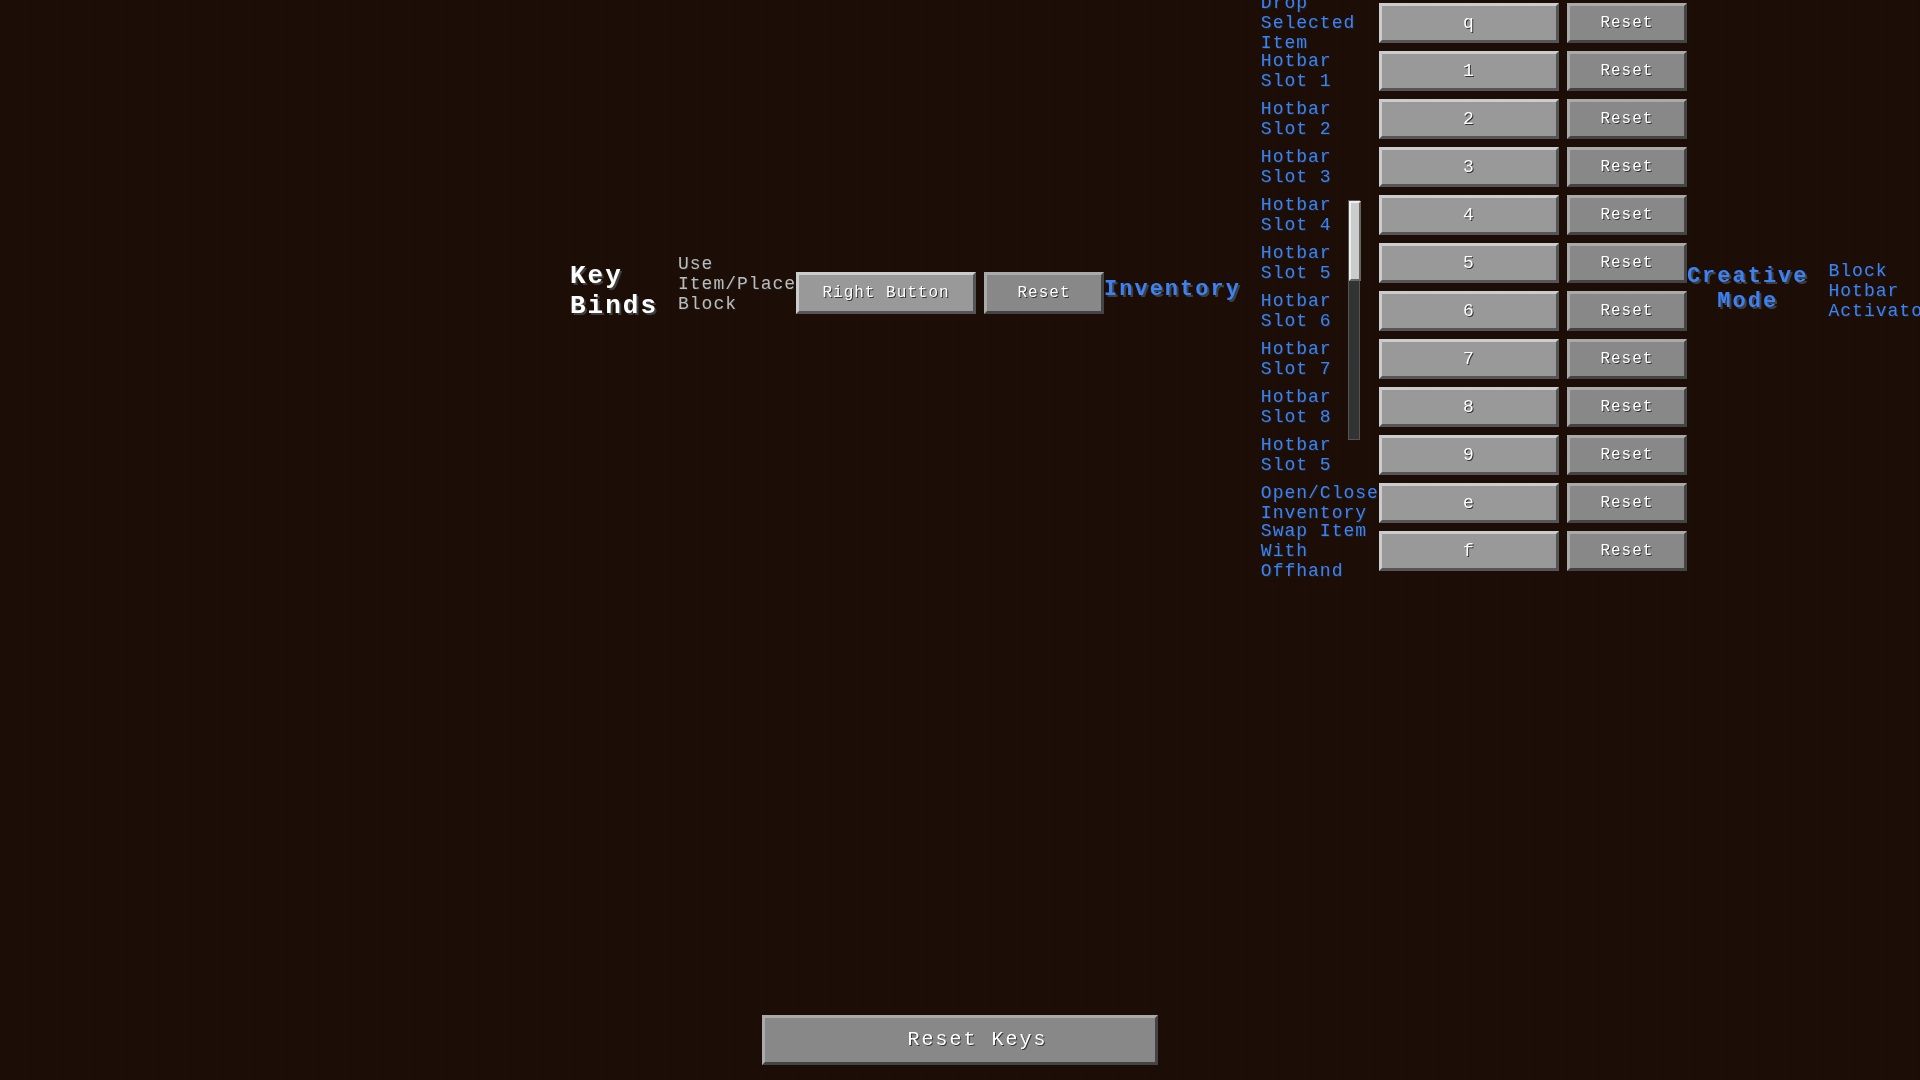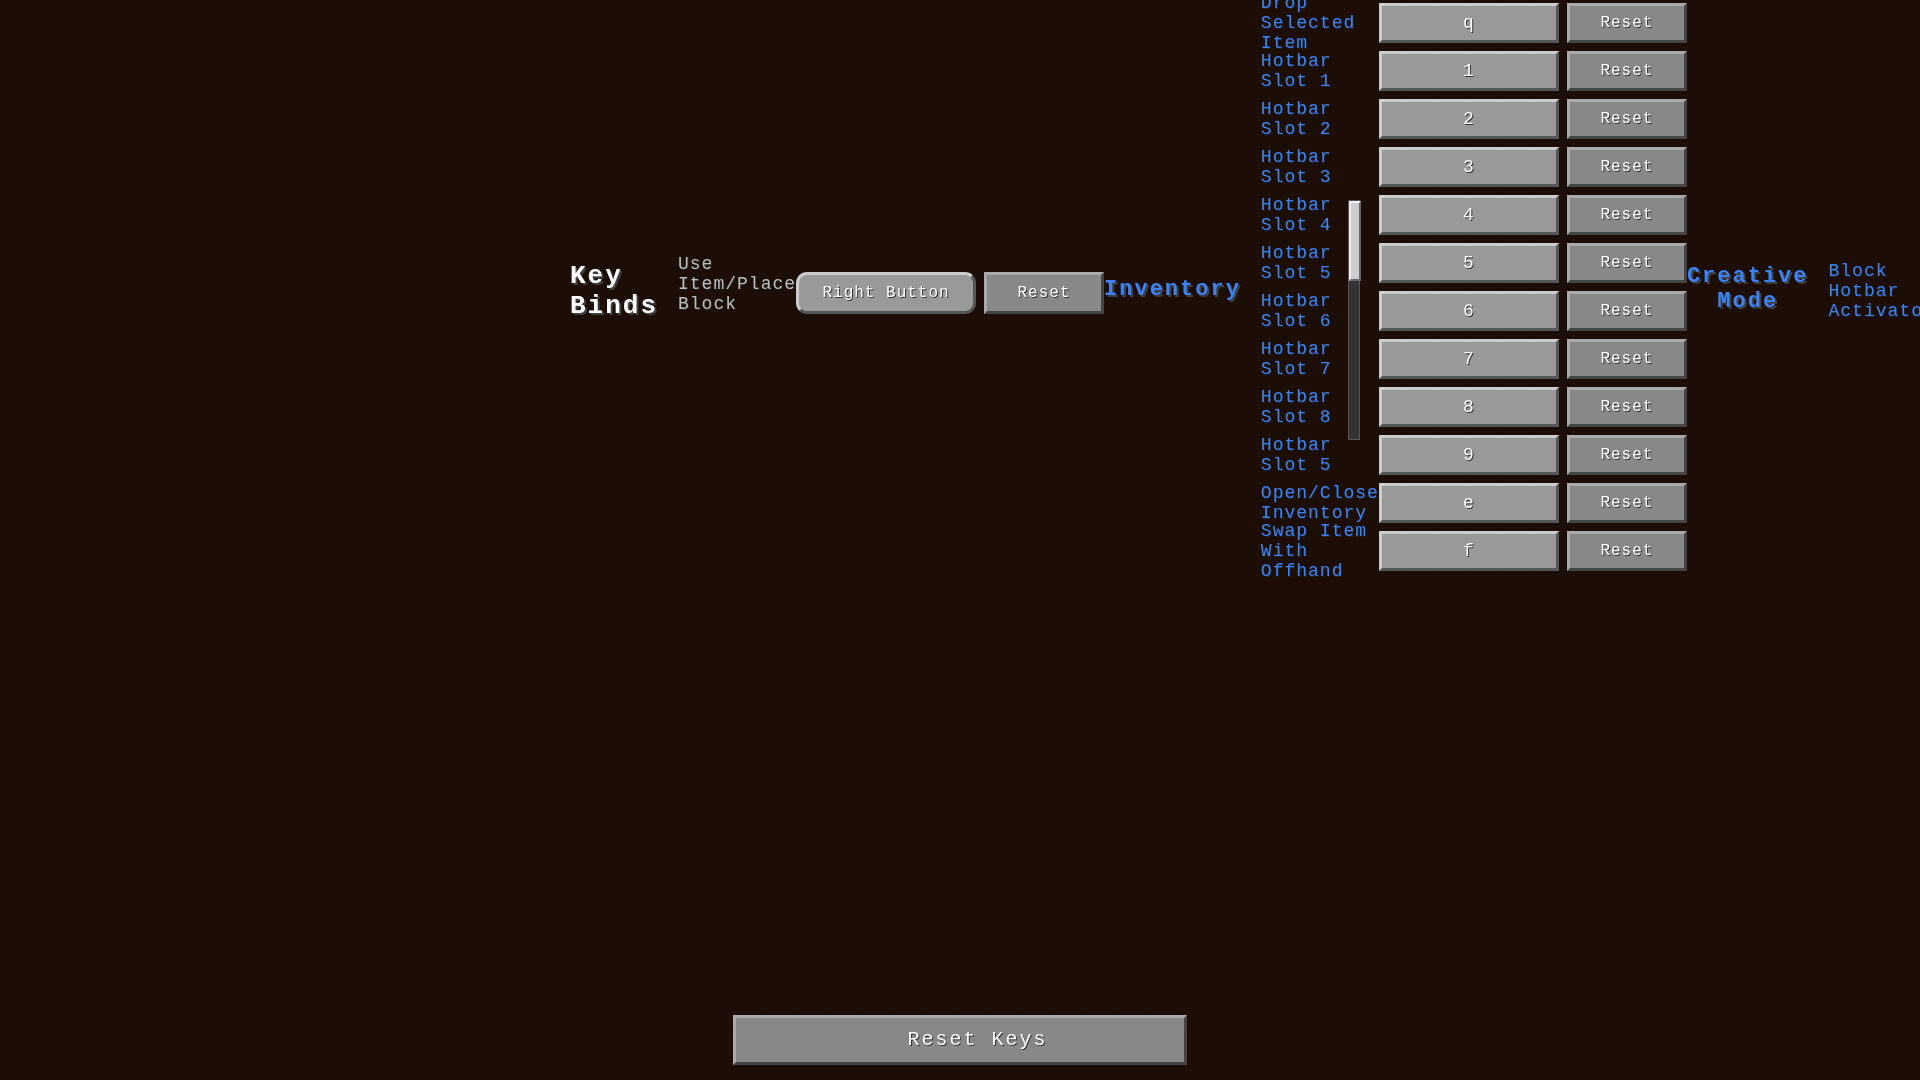--- a/index.html
+++ b/index.html
@@ -93,21 +93,20 @@
       border-right: 3px solid #555555;
       border-bottom: 3px solid #555555;
       color: #ffffff;
       font-size: 16px;
       font-family: 'Courier New', monospace;
       letter-spacing: 1px;
       text-align: center;
       line-height: 36px;
       cursor: pointer;
       text-shadow: 1px 1px 0px #333;
-      border-radius: 11px;
     }
 
     .top-reset-btn {
       width: 120px;
       height: 42px;
       background: #888888;
       border-top: 3px solid #aaaaaa;
       border-left: 3px solid #aaaaaa;
       border-right: 3px solid #444444;
       border-bottom: 3px solid #444444;
@@ -261,21 +260,21 @@
       left: 0;
       right: 0;
       display: flex;
       justify-content: center;
       gap: 8px;
       padding: 15px 0;
       z-index: 10;
     }
 
     .footer-btn {
-      width: 454px;
+      width: 396px;
       height: 50px;
       background: #888888;
       border-top: 3px solid #aaaaaa;
       border-left: 3px solid #aaaaaa;
       border-right: 3px solid #444444;
       border-bottom: 3px solid #444444;
       color: #ffffff;
       font-size: 20px;
       font-family: 'Courier New', monospace;
       letter-spacing: 2px;

